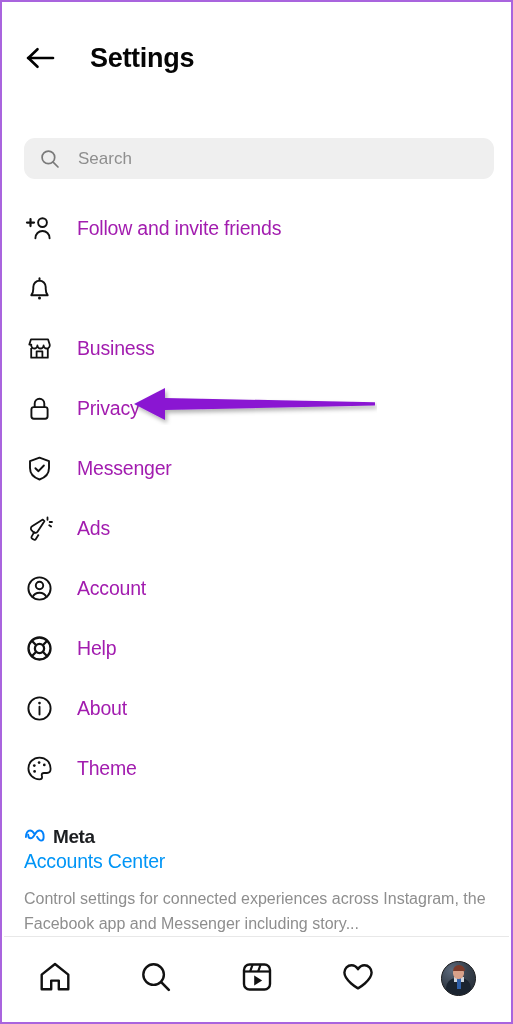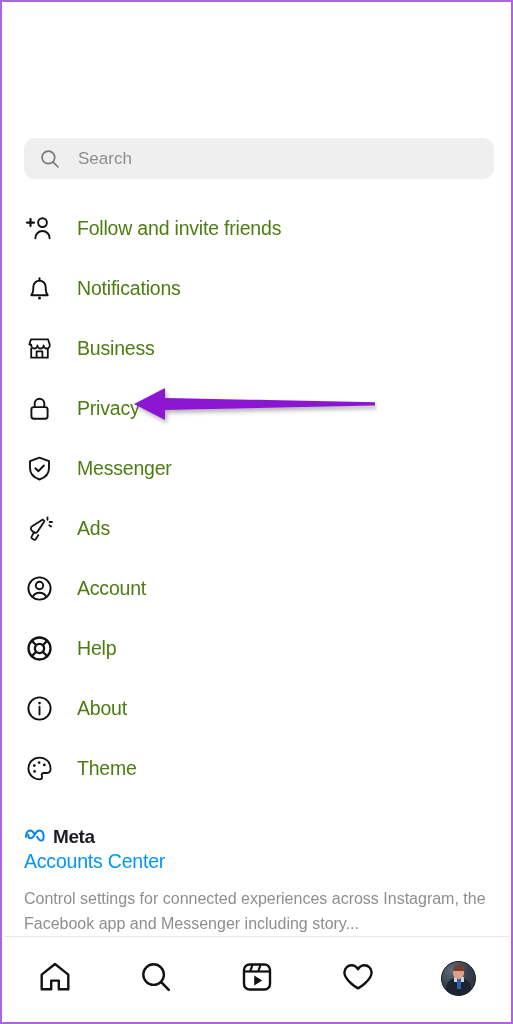--- a/index.html
+++ b/index.html
@@ -94,21 +94,21 @@
     width: 30px;
     height: 30px;
     display: flex;
     align-items: center;
     justify-content: center;
     flex: 0 0 30px;
   }
   .row .label {
     margin-left: 23px;
     font-size: 19.5px;
-    color: #4d7c0f;
+    color: #a21caf;
     letter-spacing: -0.2px;
     text-align: right;
   }
 
   
   .meta-block {
     position: absolute;
     left: 22px;
     top: 822px;
     width: 480px;
@@ -187,20 +187,29 @@
     height: 42px;
     pointer-events: none;
     z-index: 6;
   }
 </style>
 </head>
 <body>
 
 <div id="phone">
 
+  <div class="header">
+    <div class="back-btn">
+      <svg width="30" height="24" viewBox="0 0 30 24">
+        <path d="M2 12 H27" stroke="#000" stroke-width="2.6" stroke-linecap="round" fill="none"></path>
+        <path d="M11.5 3.2 L2.4 12 L11.5 20.8" stroke="#000" stroke-width="2.6" stroke-linecap="round" stroke-linejoin="round" fill="none"></path>
+      </svg>
+    </div>
+    <div class="page-title">Settings</div>
+  </div>
 
   <div class="search-wrap">
     <span class="search-icon">
       <svg width="20" height="20" viewBox="0 0 20 20">
         <circle cx="8.4" cy="8.4" r="6.3" stroke="#7a7a7a" stroke-width="1.7" fill="none"></circle>
         <path d="M13.1 13.1 L18 18" stroke="#7a7a7a" stroke-width="1.7" stroke-linecap="round"></path>
       </svg>
     </span>
     <input class="search-input" type="text" placeholder="Search" style="">
   </div>
@@ -220,21 +229,20 @@
     </div>
 
     <div class="row">
       <span class="ico">
         <svg width="29" height="29" viewBox="0 0 29 29">
           <path d="M6.3 21.2 c1.6-1.8 2-3.3 2-6.4 v-1.7 c0-3.6 2.8-6.5 6.2-6.5 s6.2 2.9 6.2 6.5 v1.7 c0 3.1 .4 4.6 2 6.4 z" stroke="#111" stroke-width="1.9" fill="none" stroke-linejoin="round"></path>
           <circle cx="14.5" cy="24.1" r="1.5" fill="#111"></circle>
           <path d="M14.5 4.3 V6.6" stroke="#111" stroke-width="1.9" stroke-linecap="round"></path>
         </svg>
       </span>
-      <span class="label">Notifications</span>
     </div>
 
     <div class="row">
       <span class="ico">
         <svg width="29" height="29" viewBox="0 0 29 29">
           <path d="M4.3 10.6 L6 5.3 H23 L24.7 10.6 a3.1 3.1 0 0 1 -3 3.9 a3.1 3.1 0 0 1 -3.1-3.1
                    a3.1 3.1 0 0 1 -3.1 3.1 a3.1 3.1 0 0 1 -3.1-3.1 a3.1 3.1 0 0 1 -3.1 3.1 a3.1 3.1 0 0 1 -3-3.9 z" stroke="#111" stroke-width="1.8" fill="none" stroke-linejoin="round"></path>
           <path d="M6.2 14 V23.7 H22.8 V14" stroke="#111" stroke-width="1.8" fill="none" stroke-linejoin="round"></path>
           <path d="M11.6 23.7 V17.4 H17.4 V23.7" stroke="#111" stroke-width="1.8" fill="none" stroke-linejoin="round"></path>
         </svg>

